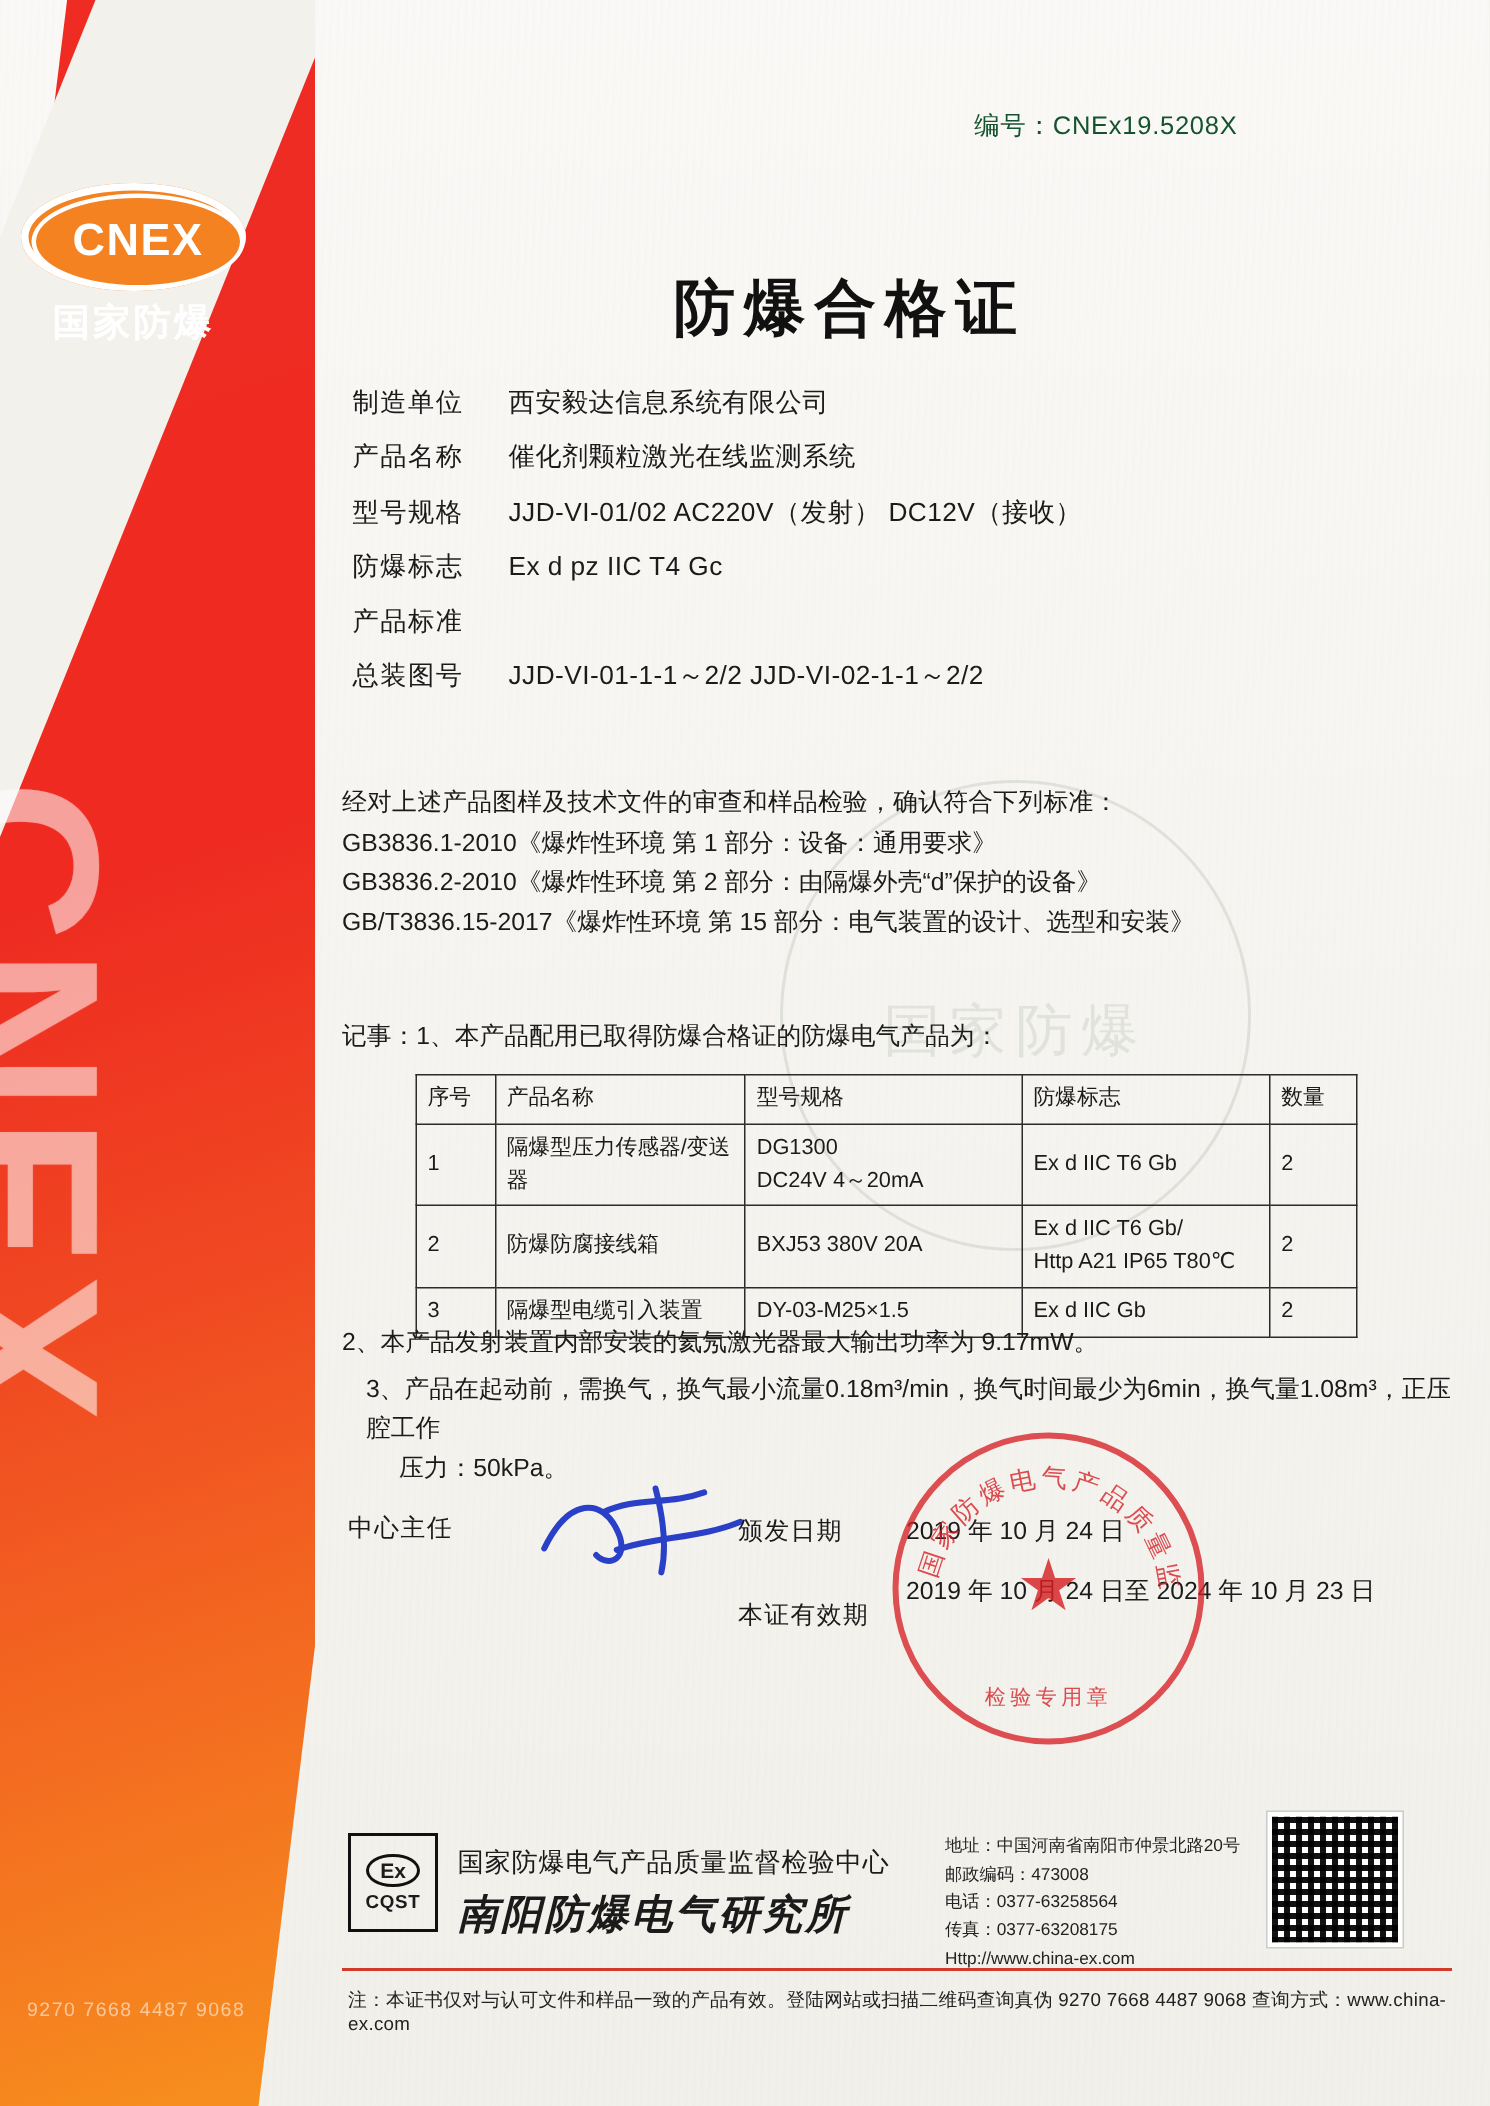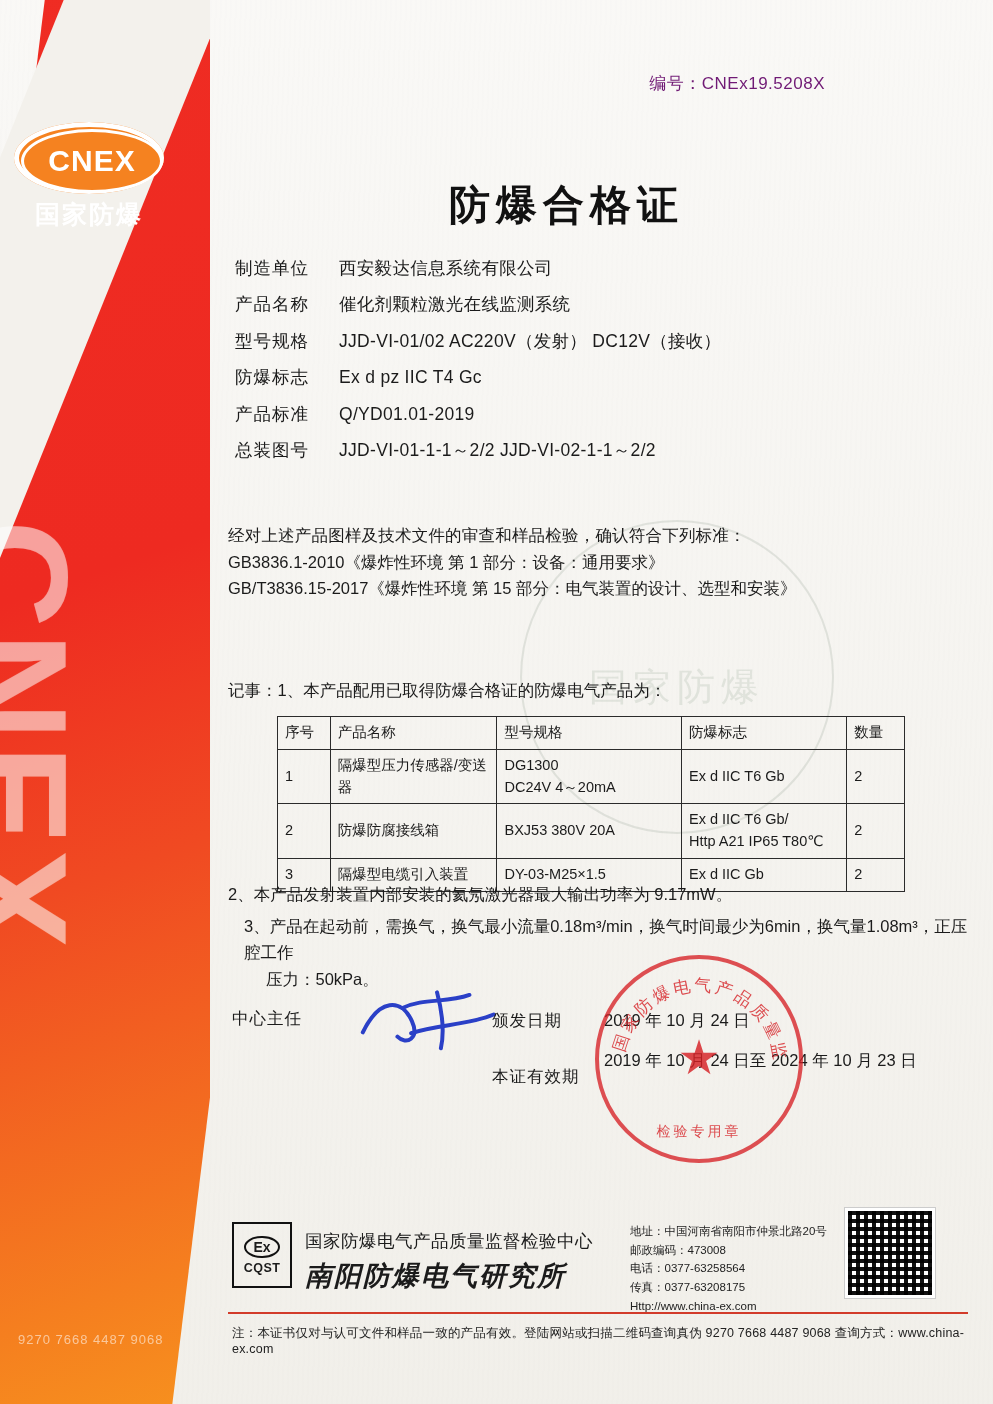--- a/index.html
+++ b/index.html
@@ -70,21 +70,21 @@
     font-family:"Liberation Sans",sans-serif;
   }
   .logo .cn-sub{
     position:absolute;left:0;top:76px;width:150px;text-align:center;
     color:#ffffff;font-size:25px;font-weight:bold;letter-spacing:2px;
   }
 
   
   .doc-no{
     position:absolute;right:168px;top:72px;
-    font-size:17px;letter-spacing:.5px;color:#701a75;
+    font-size:17px;letter-spacing:.5px;color:#14532d;
   }
 
   
   .title{
     position:absolute;left:0;right:0;top:178px;
     text-align:center;padding-left:140px;
     font-size:41px;font-weight:bold;letter-spacing:6px;color:#111;
   }
 
   
@@ -238,35 +238,35 @@
   <div class="frow" style="margin-top:10px">
     <div class="flabel">型号规格</div>
     <div class="fval">JJD-VI-01/02    AC220V（发射）   DC12V（接收）</div>
   </div>
   <div class="frow" style="margin-top:10px">
     <div class="flabel">防爆标志</div>
     <div class="fval">Ex d pz IIC T4 Gc</div>
   </div>
   <div class="frow" style="margin-top:10px">
     <div class="flabel">产品标准</div>
-    <div class="fval">Q/YD01.01-2019</div>
   </div>
   <div class="frow" style="margin-top:10px">
     <div class="flabel">总装图号</div>
     <div class="fval">JJD-VI-01-1-1～2/2   JJD-VI-02-1-1～2/2</div>
   </div>
 </div>
 
 <div class="watermark">
   <div class="wm-text">国家防爆</div>
 </div>
 
 <div class="standards">
   <div class="lead">经对上述产品图样及技术文件的审查和样品检验，确认符合下列标准：</div>
   <div>GB3836.1-2010《爆炸性环境  第 1 部分：设备：通用要求》</div>
+  <div>GB3836.2-2010《爆炸性环境  第 2 部分：由隔爆外壳“d”保护的设备》</div>
   <div>GB/T3836.15-2017《爆炸性环境  第 15 部分：电气装置的设计、选型和安装》</div>
 </div>
 
 <div class="note1">记事：1、本产品配用已取得防爆合格证的防爆电气产品为：</div>
 
 <table class="devices">
   <thead>
     <tr>
       <th class="c-no">序号</th>
       <th class="c-name">产品名称</th>

